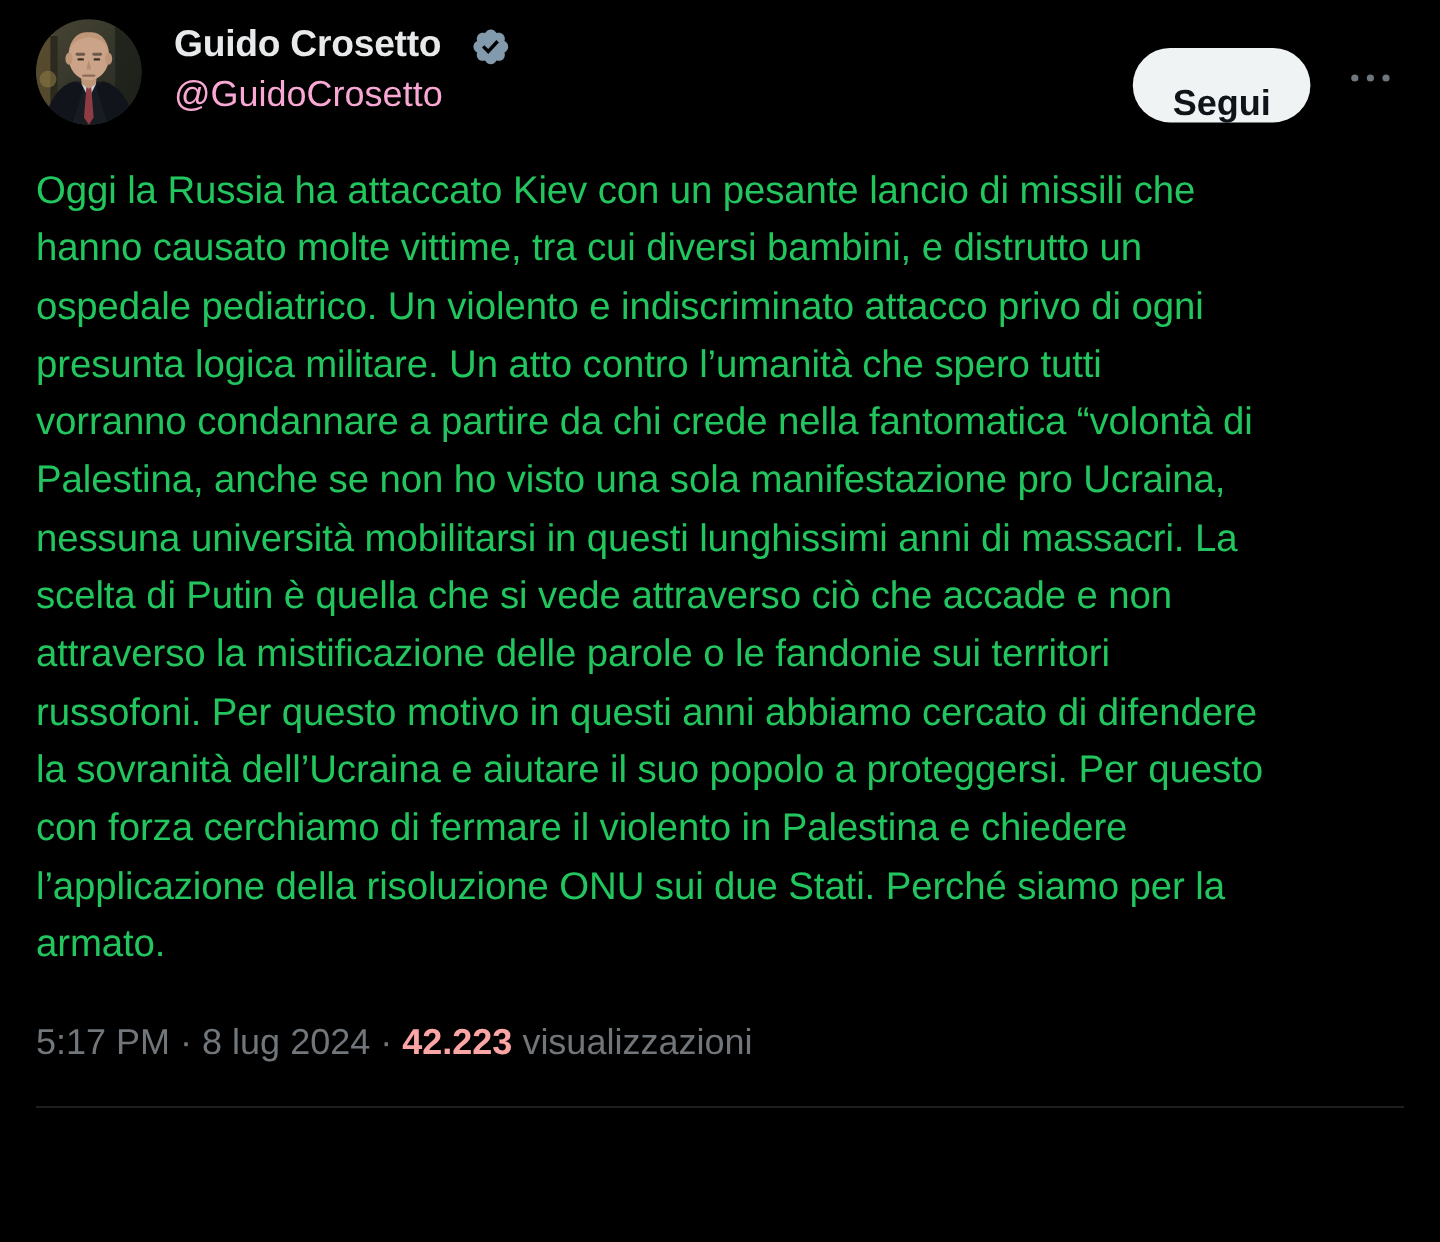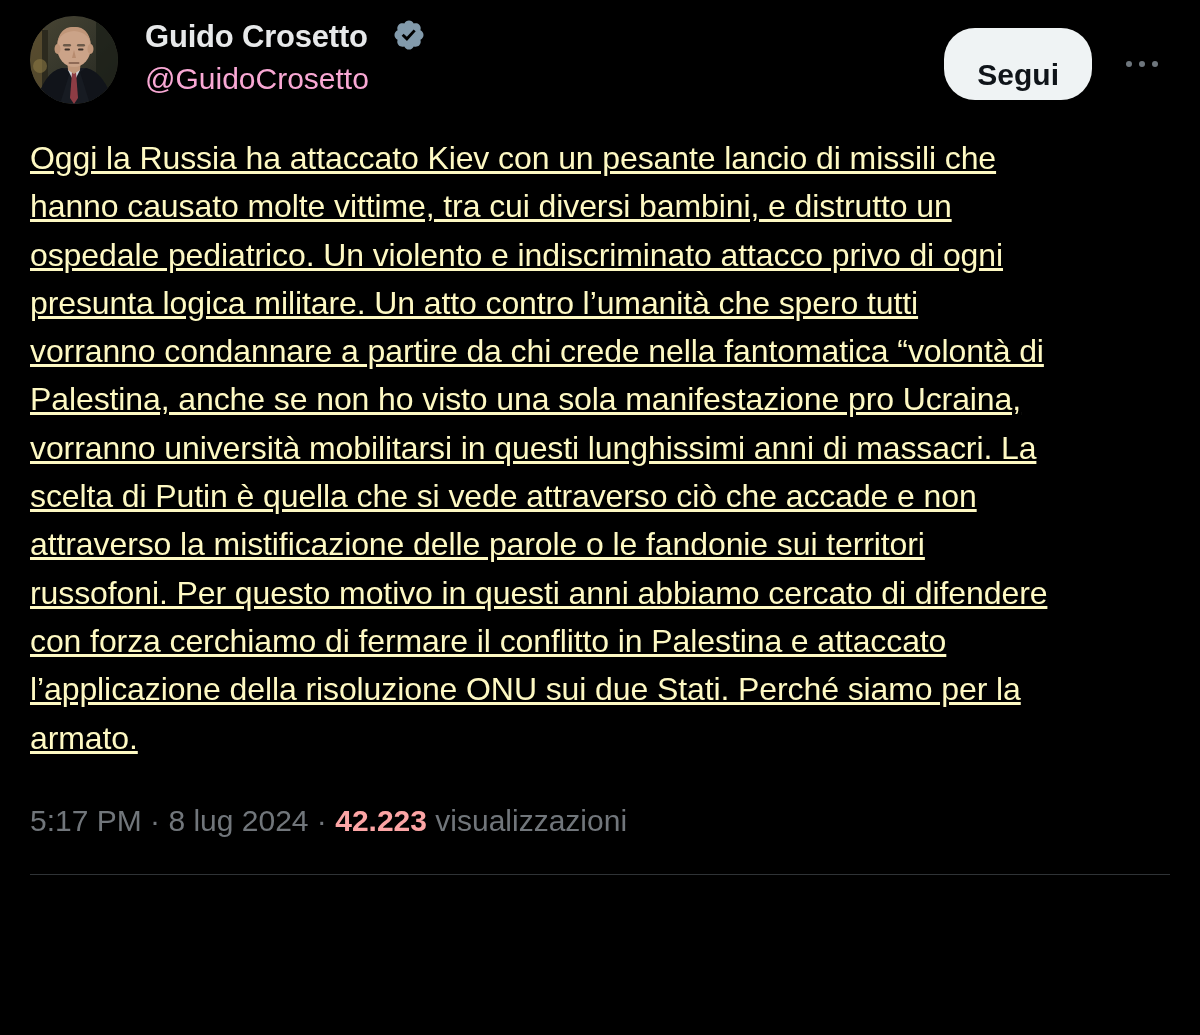--- a/index.html
+++ b/index.html
@@ -32,21 +32,21 @@
     flex: none;
     cursor: pointer;
     background: #2c2b24;
   }
   .id-block {
     margin-left: 27px;
     padding-top: 2px;
   }
   .name-row {
     display: flex;
-    align-items: flex-start;
+    align-items: flex-end;
     gap: 24px;
     text-decoration: underline;
   }
   .display-name {
     font-size: 31px;
     font-weight: 700;
     color: #e7e9ea;
     letter-spacing: -0.2px;
     line-height: 38px;
     cursor: pointer;
@@ -65,31 +65,32 @@
     cursor: pointer;
   }
   .header-actions {
     position: absolute;
     right: 0;
     top: 28px;
     display: flex;
     align-items: center;
   }
   .follow-button {
-    height: 72px;
+    height: 62px;
     padding: 16px 33px;
     border: none;
     border-radius: 31px;
     background: #eff3f4;
     color: #0f1419;
     font-family: inherit;
     font-size: 30px;
     font-weight: 700;
     cursor: pointer;
     line-height: 62px;
+    margin-top: 12px;
   }
   .more-button {
     margin-left: 24px;
     margin-right: 2px;
     width: 52px;
     height: 52px;
     display: flex;
     align-items: center;
     justify-content: center;
     gap: 7px;
@@ -100,24 +101,23 @@
   }
   .more-button .dot {
     width: 6px;
     height: 6px;
     border-radius: 50%;
     background: #6e767d;
   }
   
   .tweet-text {
     margin-top: 30px;
-    color: #fef9c3;
+    color: #22c55e;
     font-size: 32px;
     letter-spacing: -0.1px;
-    text-decoration: underline;
   }
   .tweet-line {
     line-height: 48.3px;
     white-space: nowrap;
   }
   
   .tweet-meta {
     margin-top: 40px;
     font-size: 30px;
     color: #71767b;
@@ -209,25 +209,26 @@
     </div>
   </header>
 
   <div class="tweet-text">
     <div class="tweet-line">Oggi la Russia ha attaccato Kiev con un pesante lancio di missili che</div>
     <div class="tweet-line">hanno causato molte vittime, tra cui diversi bambini, e distrutto un</div>
     <div class="tweet-line">ospedale pediatrico. Un violento e indiscriminato attacco privo di ogni</div>
     <div class="tweet-line">presunta logica militare. Un atto contro l’umanità che spero tutti</div>
     <div class="tweet-line">vorranno condannare a partire da chi crede nella fantomatica “volontà di</div>
     <div class="tweet-line">Palestina, anche se non ho visto una sola manifestazione pro Ucraina,</div>
-    <div class="tweet-line">vorranno università mobilitarsi in questi lunghissimi anni di massacri. La</div>
+    <div class="tweet-line">nessuna università mobilitarsi in questi lunghissimi anni di massacri. La</div>
     <div class="tweet-line">scelta di Putin è quella che si vede attraverso ciò che accade e non</div>
     <div class="tweet-line">attraverso la mistificazione delle parole o le fandonie sui territori</div>
     <div class="tweet-line">russofoni. Per questo motivo in questi anni abbiamo cercato di difendere</div>
-    <div class="tweet-line">con forza cerchiamo di fermare il conflitto in Palestina e attaccato</div>
+    <div class="tweet-line">la sovranità dell’Ucraina e aiutare il suo popolo a proteggersi. Per questo</div>
+    <div class="tweet-line">con forza cerchiamo di fermare il violento in Palestina e chiedere</div>
     <div class="tweet-line">l’applicazione della risoluzione ONU sui due Stati. Perché siamo per la</div>
     <div class="tweet-line">armato.</div>
   </div>
 
   <div class="tweet-meta">
     <span>5:17 PM · 8 lug 2024</span>
     <span>·</span>
     <span class="views-count">42.223</span>
     <span>visualizzazioni</span>
   </div>

